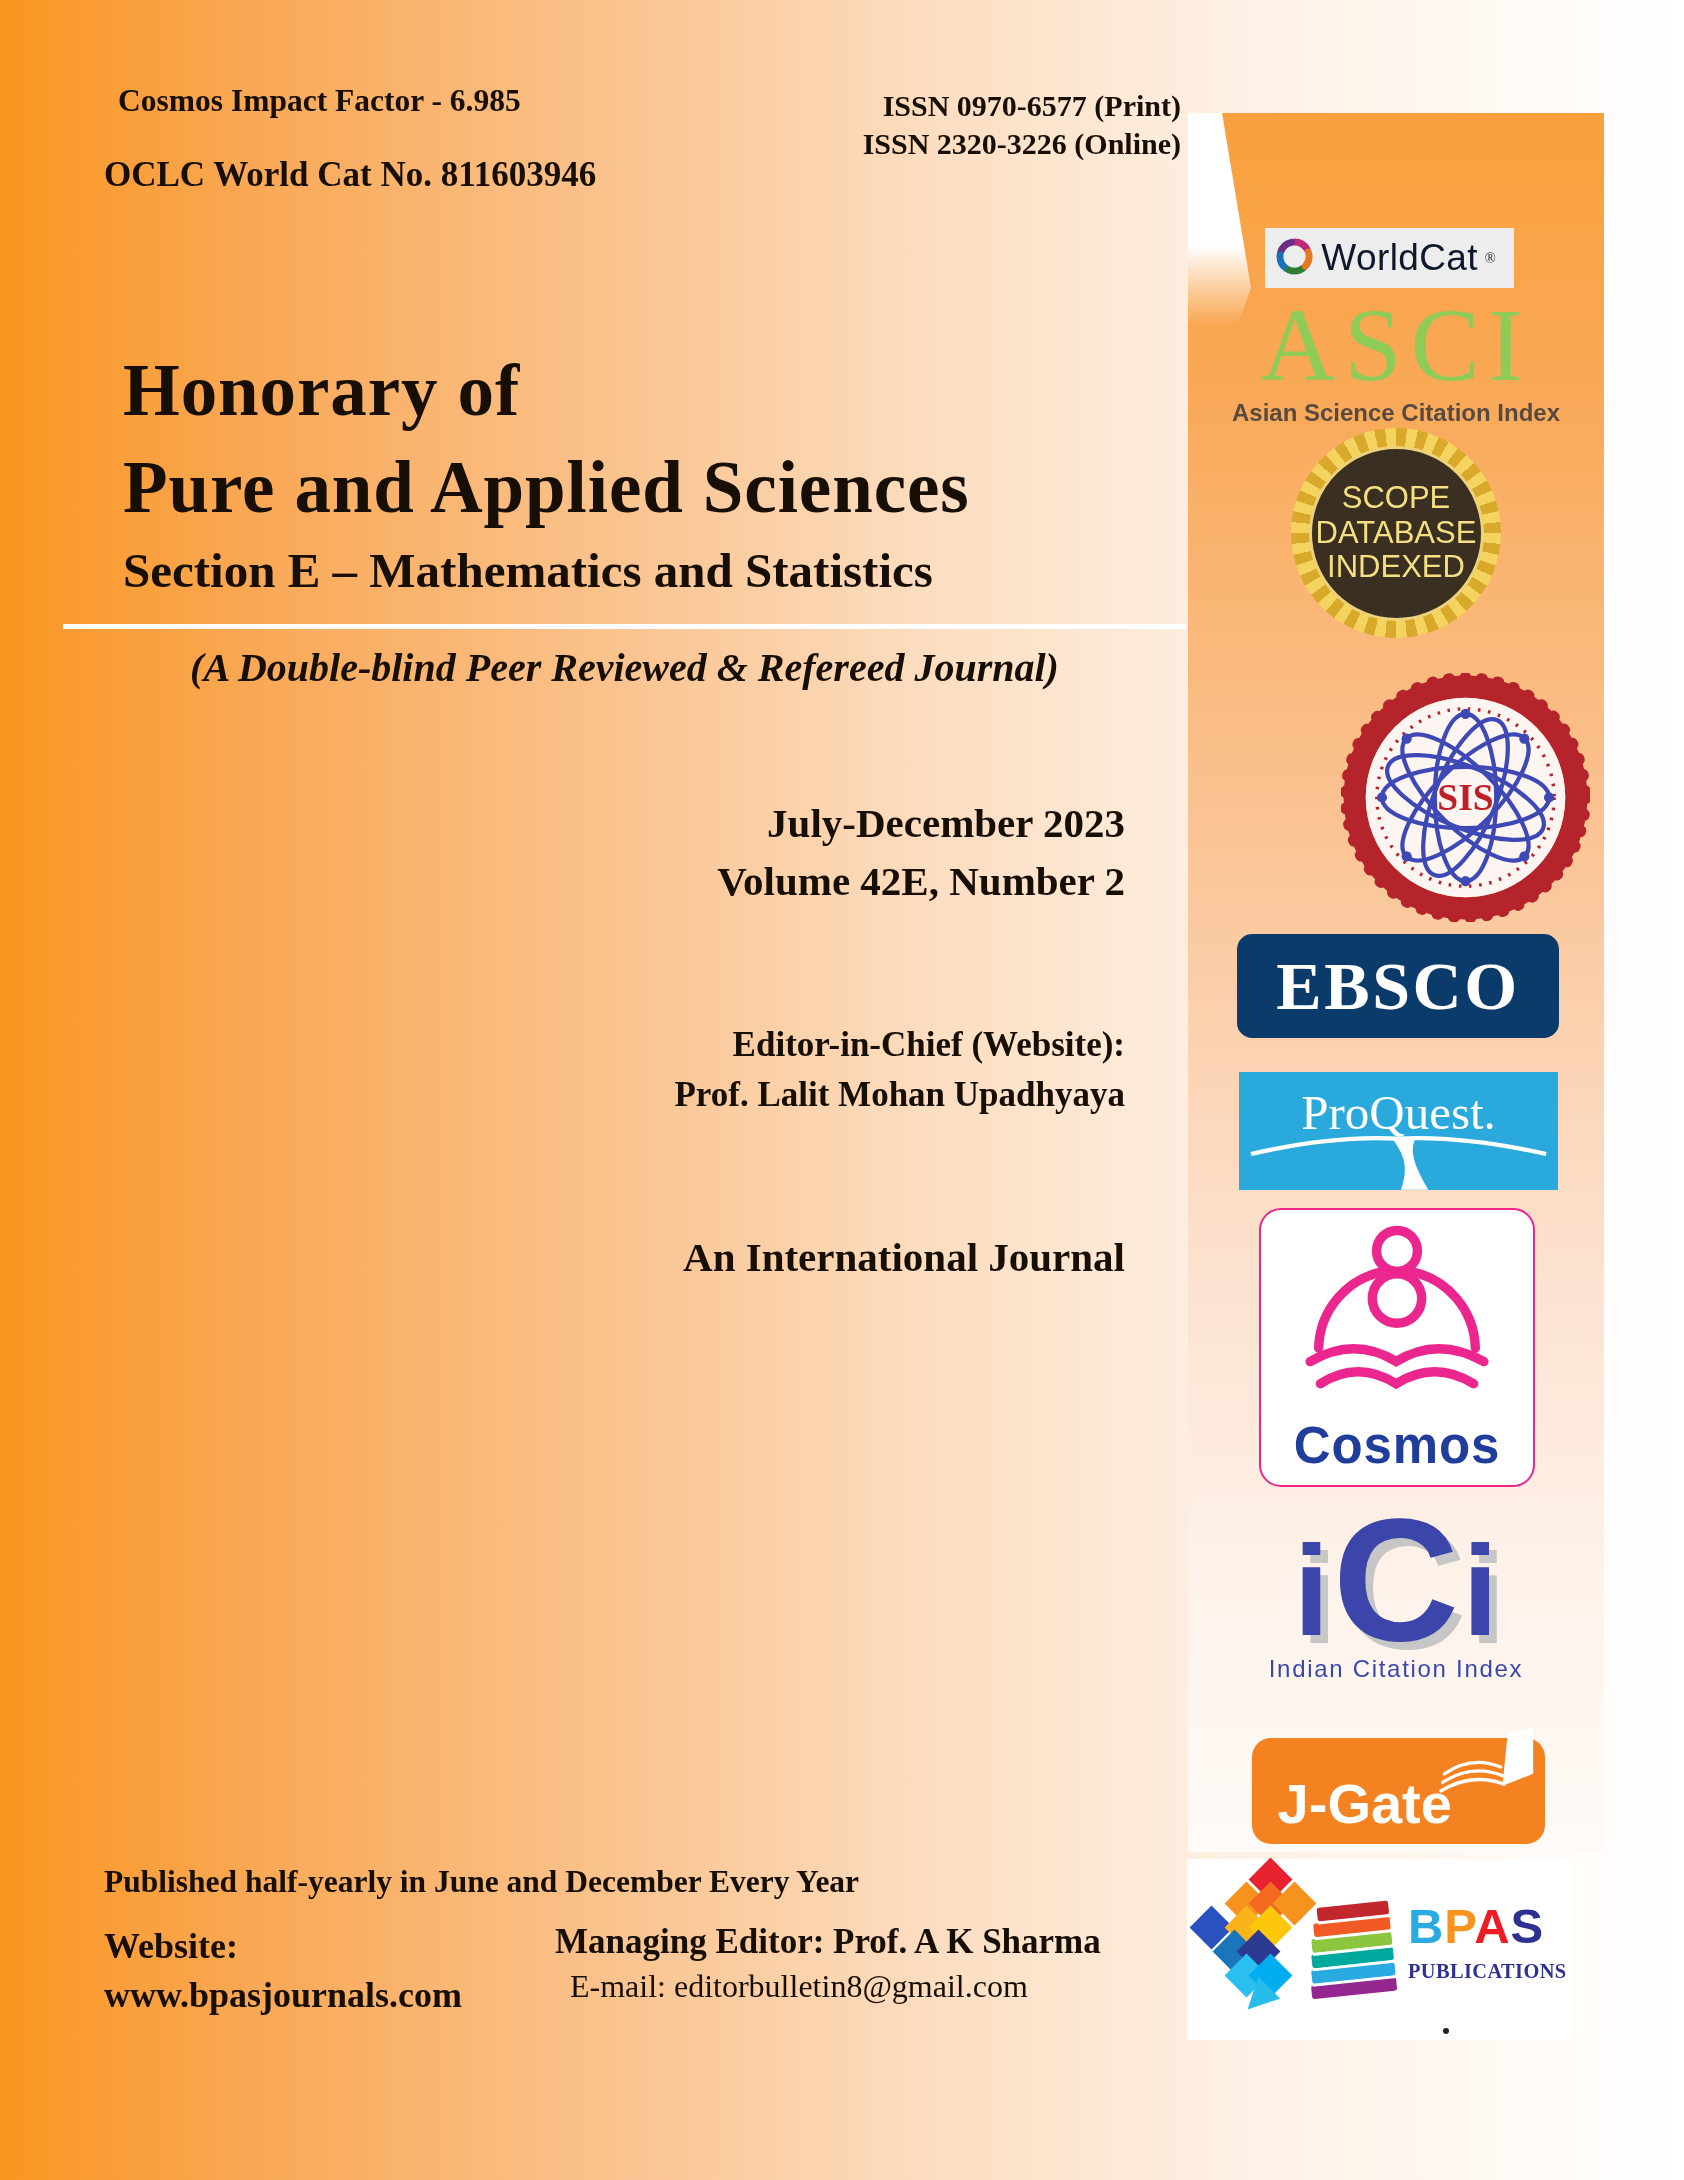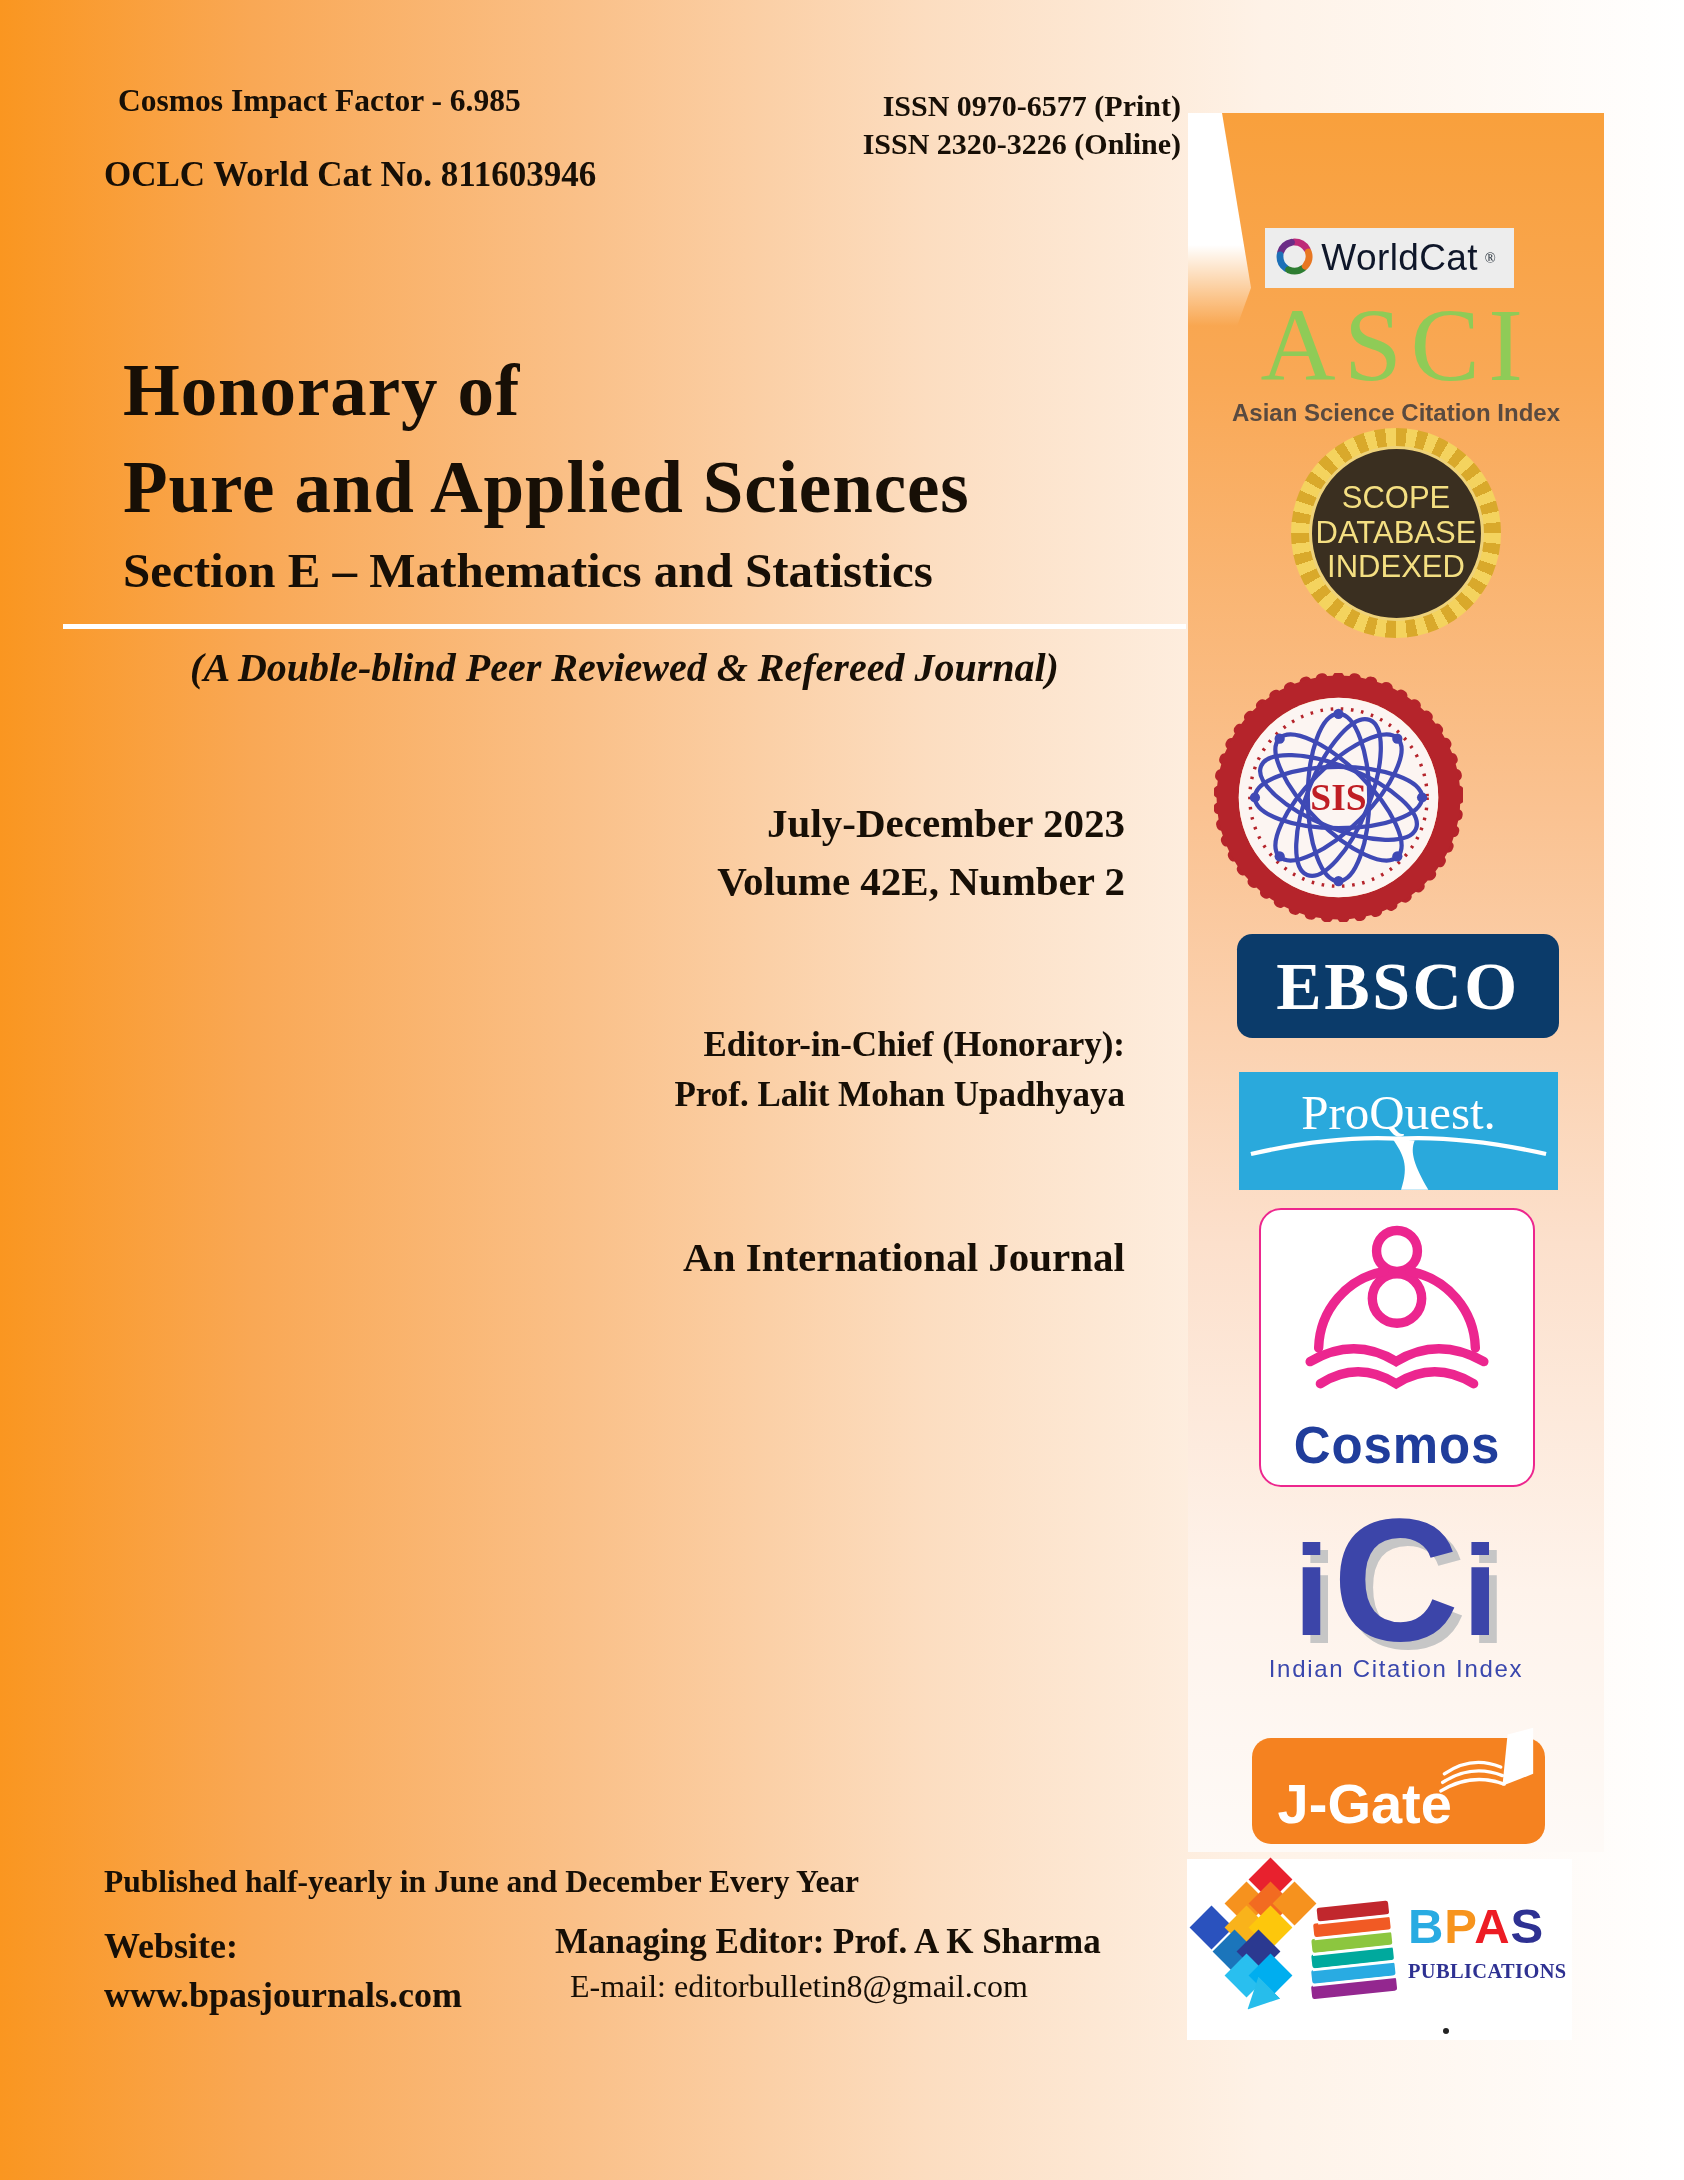--- a/index.html
+++ b/index.html
@@ -61,21 +61,21 @@
 
   
   .scope{left:1291px;top:428px;width:210px;height:210px;border-radius:50%;
          background:repeating-conic-gradient(#D9A92B 0deg 6deg,#F4D35E 6deg 12deg);
          display:flex;align-items:center;justify-content:center;}
   .scope-inner{width:169px;height:169px;border-radius:50%;background:#3A2F20;border:3.4px solid #EED27A;
          display:flex;align-items:center;justify-content:center;text-align:center;
          font-family:"Liberation Sans",sans-serif;font-size:31px;line-height:1.12;color:#F4DF82;}
 
   
-  .sis{left:1214px;top:673px;}
+  .sis{left:1341px;top:673px;}
   .ebsco{left:1237px;top:934px;width:322px;height:104px;background:#0B3B6A;border-radius:15.3px;
          display:flex;align-items:center;justify-content:center;
          font-size:68px;font-weight:700;color:#FFFFFF;letter-spacing:2.6px;}
   .proquest{left:1239px;top:1072px;width:319px;height:118px;background:#2AA9DC;overflow:hidden;}
   .proquest-text{position:absolute;left:0;top:12px;width:100%;text-align:center;
          font-size:49px;color:#FFFFFF;font-weight:400;}
   .proquest svg{position:absolute;left:0;bottom:0;}
 
   
   .cosmos{left:1259px;top:1208px;width:276px;height:279px;background:#FFFFFF;
@@ -125,21 +125,21 @@
     <div class="title-l3">Section E – Mathematics and Statistics</div>
   </div>
   <div class="abs rule"></div>
   <div class="abs subtitle">(A Double-blind Peer Reviewed &amp; Refereed Journal)</div>
 
   <div class="abs ralign issue">
     <div>July-December 2023</div>
     <div>Volume 42E, Number 2</div>
   </div>
   <div class="abs ralign editor">
-    <div>Editor-in-Chief (Honorary):</div>
+    <div>Editor-in-Chief (Website):</div>
     <div>Prof. Lalit Mohan Upadhyaya</div>
   </div>
   <div class="abs ralign jtype">An International Journal</div>
 
   <div class="abs published">Published half-yearly in June and December Every Year</div>
   <div class="abs weblabel">Website:</div>
   <div class="abs weburl">www.bpasjournals.com</div>
   <div class="abs managing">Managing Editor:  Prof. A K Sharma</div>
   <div class="abs email">E-mail: editorbulletin8@gmail.com</div>
 

